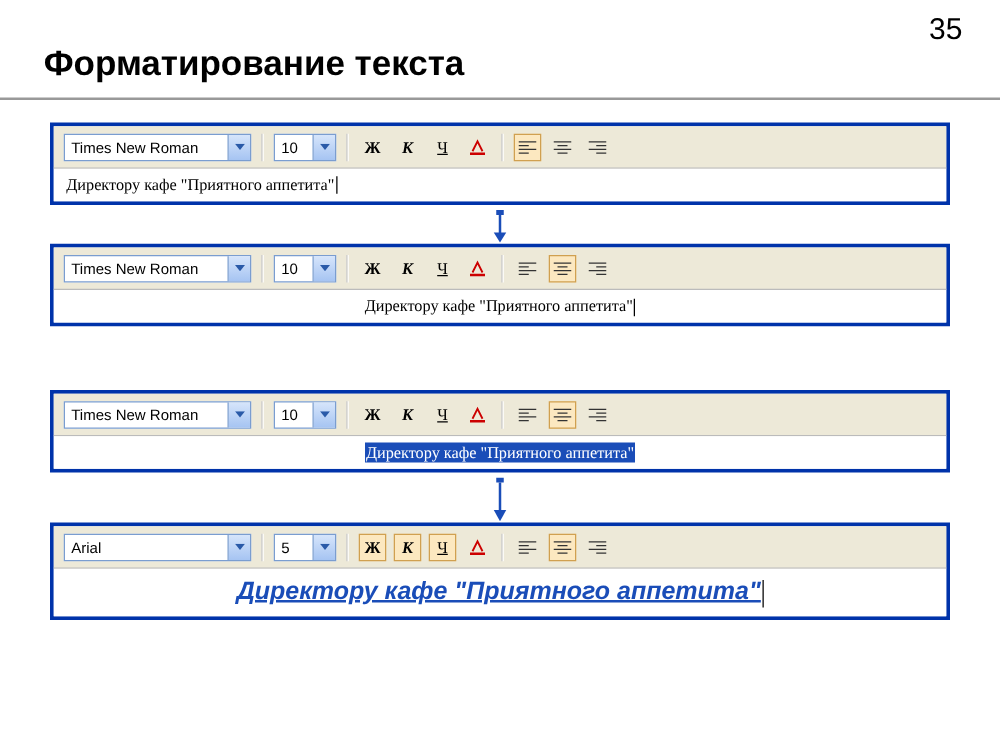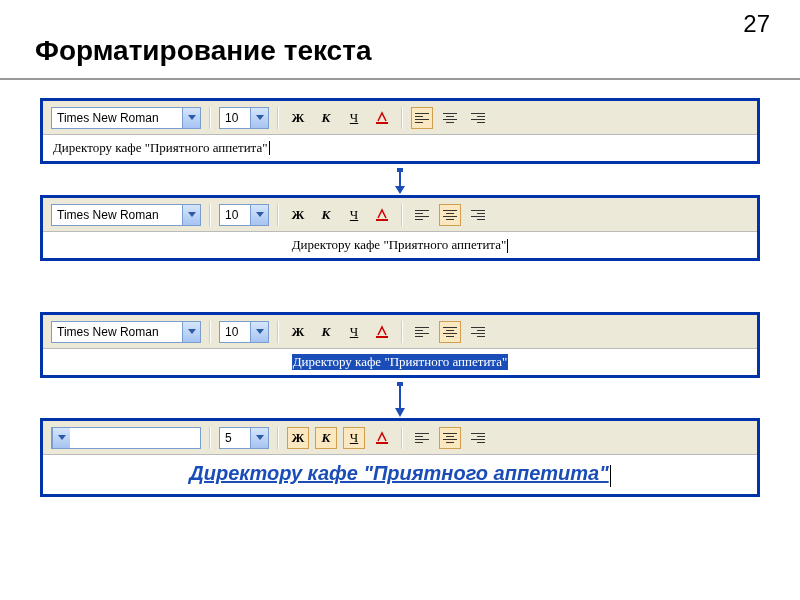--- a/index.html
+++ b/index.html
@@ -171,21 +171,21 @@
       transform: translateX(-50%);
       width: 14px;
     }
     .ac1 { top: 168px; height: 27px; }
     .ac2 { top: 382px; height: 36px; }
     .arrow-connector svg { width: 100%; height: 100%; }
   </style>
 </head>
 <body>
 
-<div class="page-number">27</div>
+<div class="page-number">35</div>
 <div class="title">Форматирование текста</div>
 <div class="title-underline"></div>
 
 <div class="example ex1">
   <div class="toolbar">
     <div class="dropdown font">
       <span class="dropdown-text">Times New Roman</span>
       <span class="dropdown-arrow">
           <svg viewBox="0 0 8 6">
             <path d="M0 0 L8 0 L4 5 Z" fill="#2a5aa8"></path>
@@ -375,20 +375,21 @@
   <svg viewBox="0 0 14 36">
       <rect x="4" y="0" width="6" height="4" fill="#1a4db8"></rect>
       <line x1="7" y1="4" x2="7" y2="28" stroke="#1a4db8" stroke-width="2"></line>
       <path d="M2 26 L7 35 L12 26 Z" fill="#1a4db8"></path>
     </svg>
 </div>
 
 <div class="example ex4">
   <div class="toolbar">
     <div class="dropdown font">
+      <span class="dropdown-text">Arial</span>
       <span class="dropdown-arrow">
           <svg viewBox="0 0 8 6">
             <path d="M0 0 L8 0 L4 5 Z" fill="#2a5aa8"></path>
           </svg>
         </span>
     </div>
     <div class="sep"></div>
     <div class="dropdown size">
       <span class="dropdown-text">5</span>
       <span class="dropdown-arrow">

